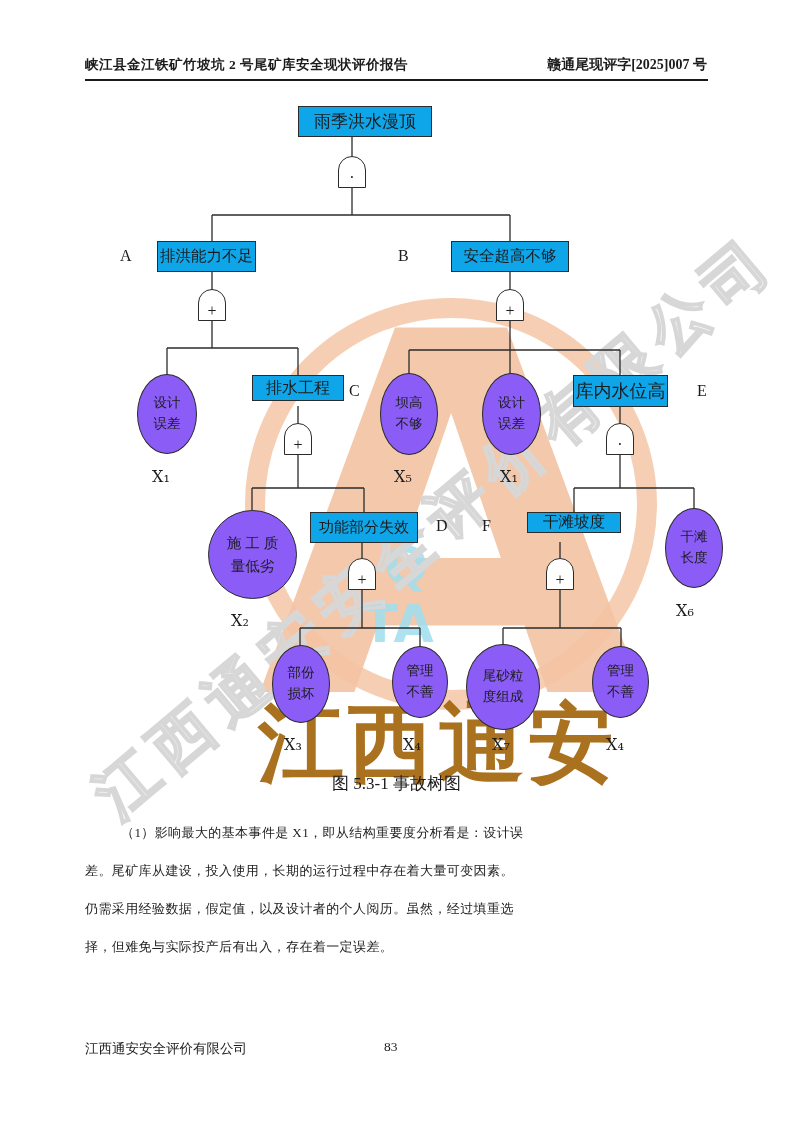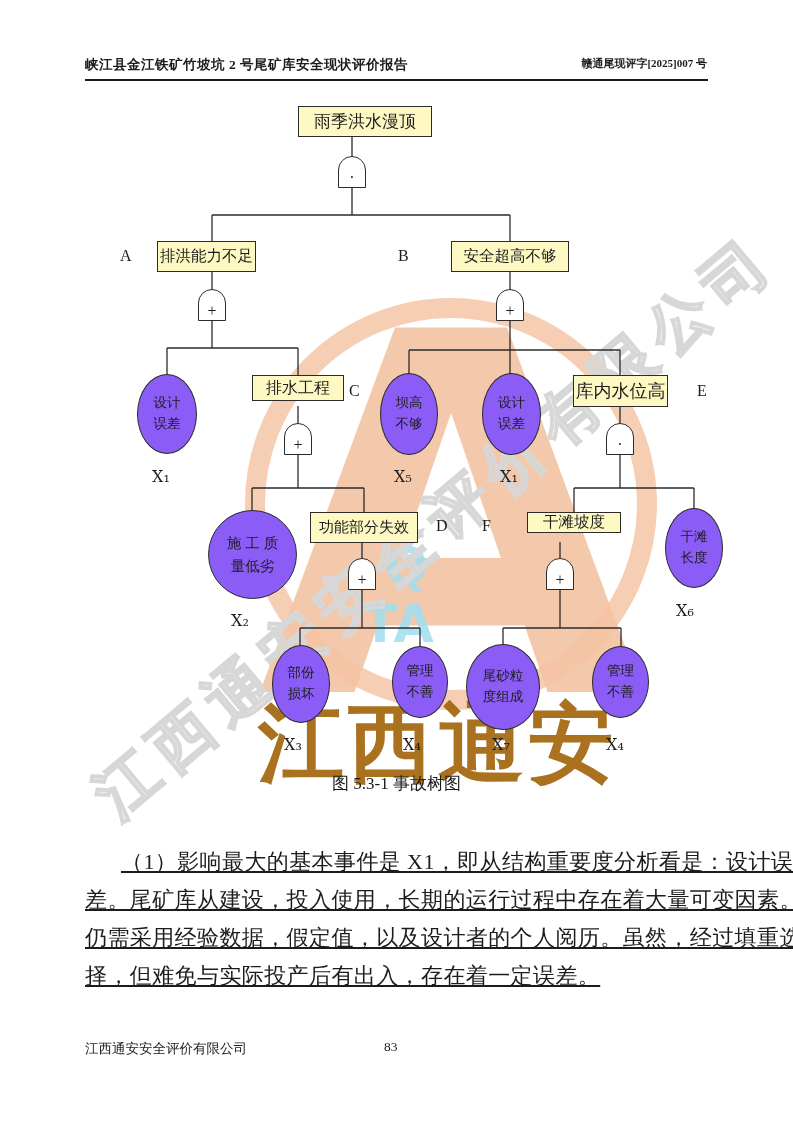--- a/index.html
+++ b/index.html
@@ -1,46 +1,46 @@
 <!DOCTYPE html>
 <html><head>
 <meta charset="utf-8">
 <style>
   html,body{margin:0;padding:0;background:#888;}
   .page{position:relative;width:793px;height:1122px;background:#ffffff;margin:0 auto;overflow:hidden;
         font-family:"Liberation Serif","DejaVu Serif",serif;color:#1c1c1c;}
   
   .hdr-left{position:absolute;left:85px;top:56px;font-size:13.5px;font-weight:bold;letter-spacing:.5px;z-index:4;}
-  .hdr-right{position:absolute;right:86px;top:56px;font-size:11px;font-weight:bold;z-index:4;}
+  .hdr-right{position:absolute;right:86px;top:56px;font-size:14px;font-weight:bold;z-index:4;}
   .hdr-rule{position:absolute;left:85px;top:79px;width:623px;height:2px;background:#1a1a1a;z-index:4;}
   
   .wm-logo{position:absolute;left:0;top:0;z-index:0;pointer-events:none;}
   .wm-diag{position:absolute;left:10px;top:505px;width:800px;text-align:center;white-space:nowrap;
            font-size:62px;font-weight:bold;letter-spacing:10px;transform:rotate(-40deg);
            color:rgba(205,205,205,.22);-webkit-text-stroke:2px #d7d7d7;z-index:1;pointer-events:none;
            font-family:"Liberation Sans","DejaVu Sans",sans-serif;}
   .wm-red{position:absolute;left:258px;top:700px;font-size:86px;font-weight:700;letter-spacing:4px;
           color:#a16207;opacity:.9;z-index:1;pointer-events:none;line-height:1;
           font-family:"Liberation Sans","DejaVu Sans",sans-serif;}
   
   .lines{position:absolute;left:0;top:0;z-index:2;}
-  .box{position:absolute;background:#fef9c3;border:1.5px solid #2b2b2b;box-sizing:border-box;
+  .box{position:absolute;background:#0ea5e9;border:1.5px solid #2b2b2b;box-sizing:border-box;
        display:flex;align-items:center;justify-content:center;z-index:3;white-space:nowrap;}
   .circ{position:absolute;background:#8b5cf6;border:1.4px solid #2b2b2b;border-radius:50%;box-sizing:border-box;
         display:flex;flex-direction:column;align-items:center;justify-content:center;z-index:3;
         font-size:13.5px;line-height:1.55;white-space:nowrap;}
   .gate{position:absolute;width:28px;height:32px;background:#fff;border:1.4px solid #2b2b2b;
         border-radius:14px 14px 0 0;box-sizing:border-box;display:flex;align-items:flex-end;
         justify-content:center;padding-bottom:1px;font-size:16px;line-height:1;z-index:3;}
   .lt{position:absolute;font-size:16px;z-index:3;}
   .code{position:absolute;font-size:16px;z-index:3;font-family:"DejaVu Serif","Liberation Serif",serif;text-align:right;}
   .sp{letter-spacing:4px;margin-right:-4px;}
   
   .caption{position:absolute;left:85px;top:772px;width:623px;text-align:center;font-size:17px;z-index:4;}
-  .para{position:absolute;left:85px;top:843px;width:632px;z-index:4;font-size:22px;text-decoration:underline;}
+  .para{position:absolute;left:85px;top:814px;width:632px;z-index:4;font-size:13px;}
   .para .pl{height:38px;display:flex;align-items:center;white-space:nowrap;letter-spacing:.4px;}
   .para .indent{padding-left:36px;}
   .ftr-company{position:absolute;left:85px;top:1040px;font-size:13.5px;z-index:4;}
   .ftr-page{position:absolute;left:384px;top:1039px;font-size:13.5px;z-index:4;}
 </style>
 </head>
 <body>
 
 <div class="page">
 

